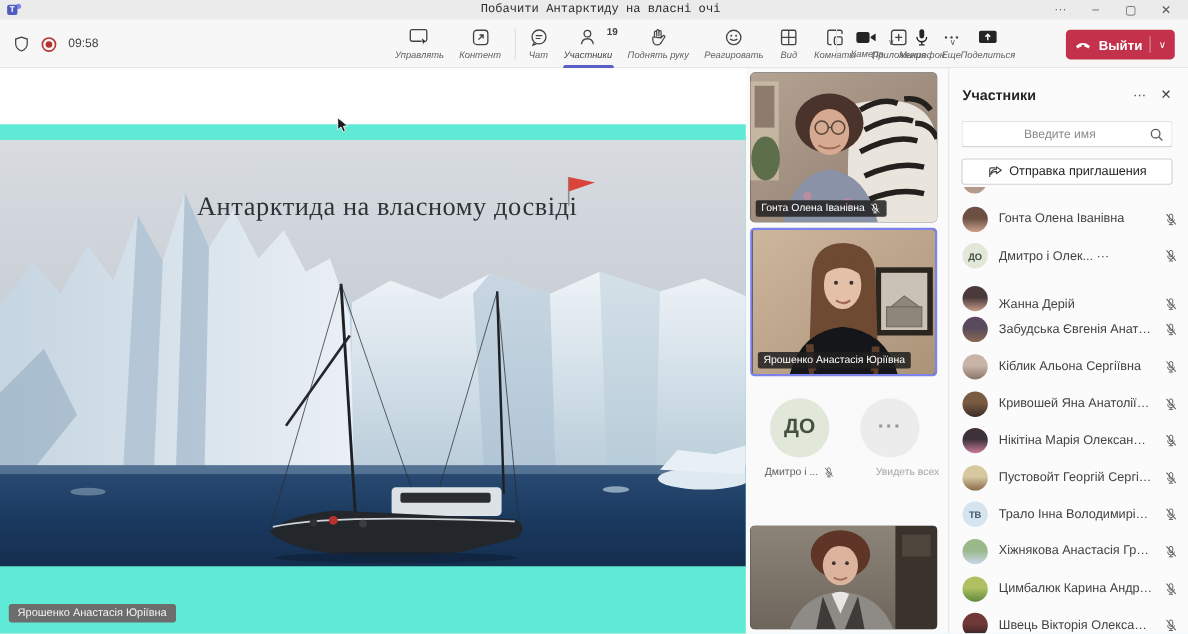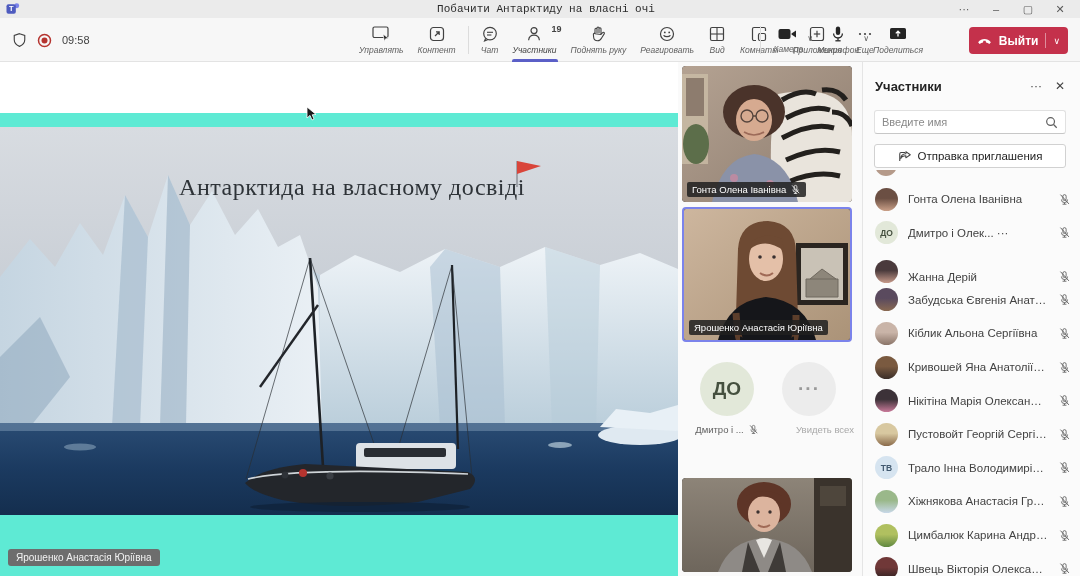--- a/index.html
+++ b/index.html
@@ -55,21 +55,21 @@
   .ba-more { background:#ececec; color:#9a9a9a; letter-spacing:1px; }
   .ba-label { font-size:9.5px; color:#616161; display:flex; align-items:center; gap:4px; white-space:nowrap; }
   .ba-label.dim { color:#a8a8a8;margin-left:32px; }
 
   
   .panel { position:absolute; left:862px; top:62px; width:218px; height:514px; background:#fbfbfb; border-left:1px solid #e5e5e5; overflow:hidden; }
   .panel-header { position:absolute; top:14px; left:12px; right:8px; display:flex; align-items:center; }
   .panel-title { font-size:13px; font-weight:bold; color:#242424; flex:1; }
   .ph-btn { width:24px; height:20px; display:flex; align-items:center; justify-content:center; color:#424242; font-size:12px; cursor:pointer; }
   .search-box { position:absolute; top:48px; left:11px; width:192px; height:24px; background:#fff; border:1px solid #e1e1e1; border-bottom-color:#c7c7c7; border-radius:3px; display:flex; align-items:center; padding:0 7px; }
-  .search-box input { border:none; outline:none; flex:1; font-size:11px; color:#424242; font-family:"Liberation Sans",sans-serif; background:transparent; }
+  .search-box input { border:none; outline:none; flex:1; font-size:11px; color:#424242; font-family:"Liberation Sans",sans-serif; background:transparent;text-align:center; }
   .search-box input::placeholder { color:#8a8a8a; }
   .invite-btn { position:absolute; top:82px; left:11px; width:192px; height:24px; background:#fff; border:1px solid #d1d1d1; border-radius:3px; display:flex; align-items:center; justify-content:center; gap:6px; font-size:11.5px; color:#242424; cursor:pointer; }
   .plist { position:absolute; top:108px; left:0; right:0; bottom:0; overflow:hidden; }
   .sliver { position:absolute; top:0px; left:12px; width:22px; height:8px; overflow:hidden; }
   .sliver .c { width:22px; height:22px; border-radius:50%; background:#b59a8a; margin-top:-16px; }
   .prow { position:absolute; left:0; width:218px; height:34px; display:flex; align-items:center; padding:0 10px 0 12px; gap:10px; }
   .pavatar { width:23px; height:23px; border-radius:50%; flex:none; display:flex; align-items:center; justify-content:center; font-size:8.5px; font-weight:bold; color:#3f5468; }
   .pname { flex:1; font-size:11.5px; color:#424242; white-space:nowrap; overflow:hidden; text-overflow:ellipsis; }
   .pmic { color:#616161; flex:none; }
 </style>

